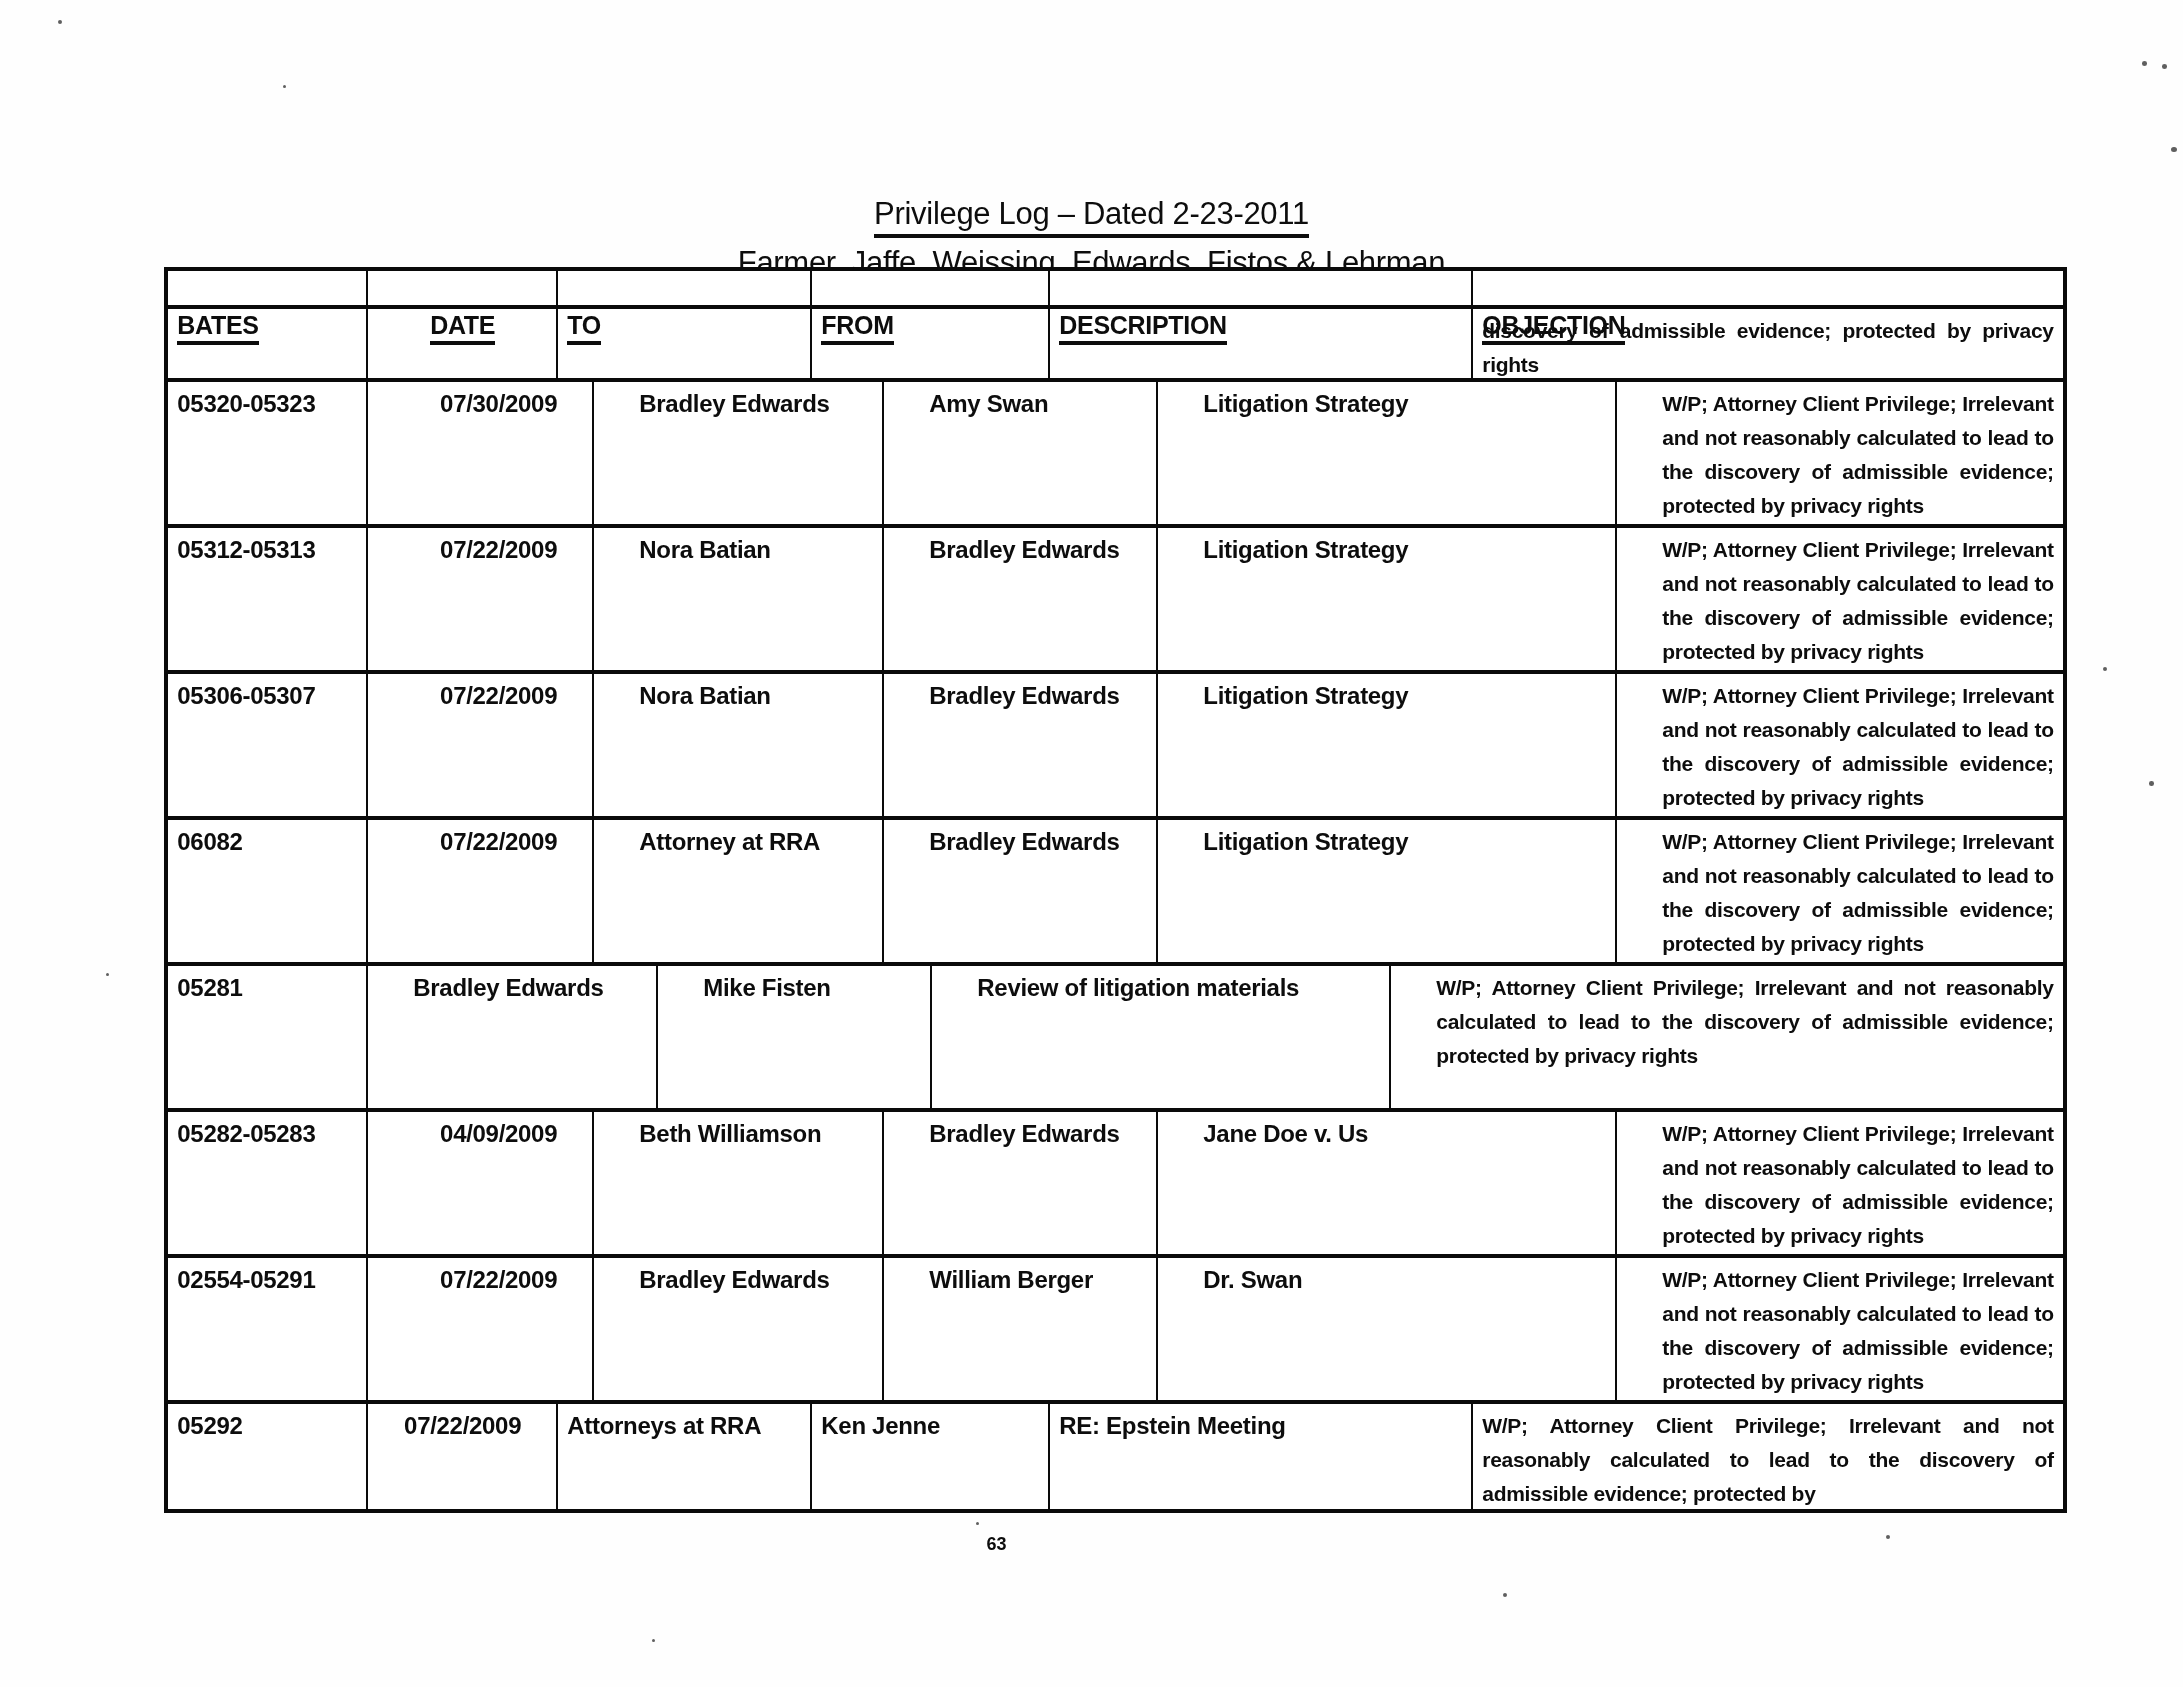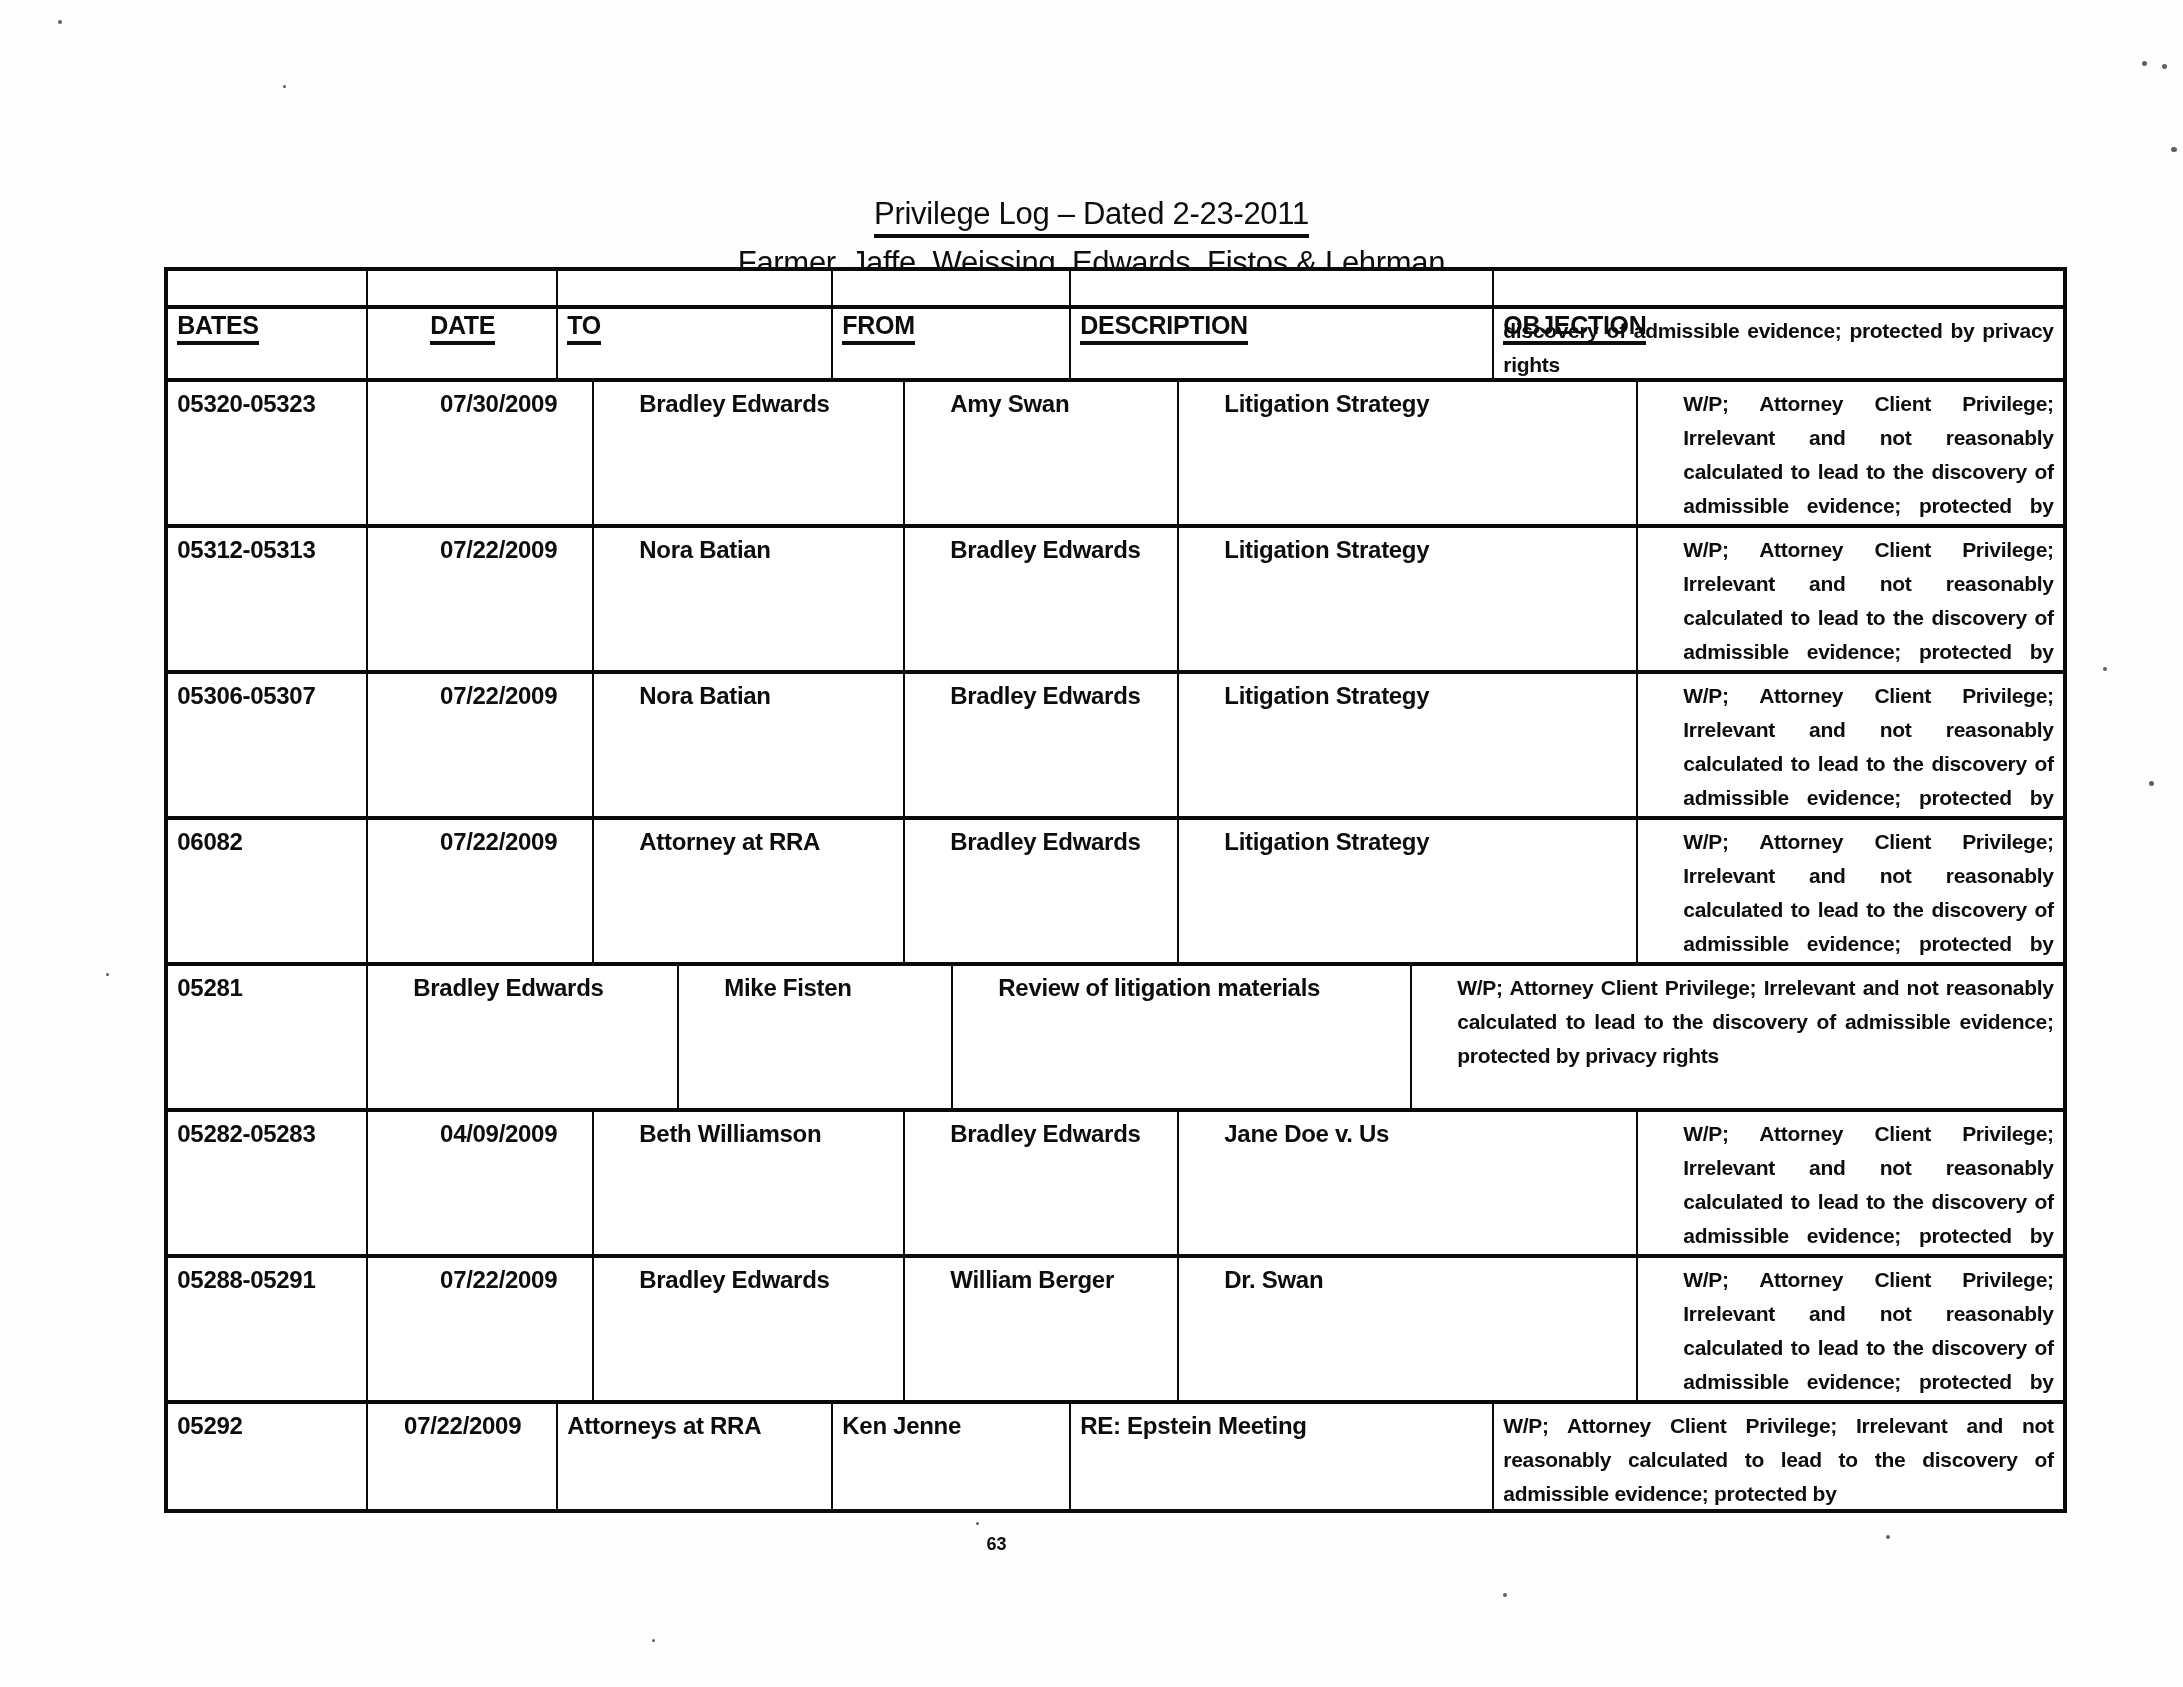--- a/index.html
+++ b/index.html
@@ -59,21 +59,21 @@
   .cell {
     padding: 5.3px 8px 4px 9.3px;
     font-size: 24px;
     font-weight: 700;
     letter-spacing: -0.3px;
     line-height: 34px;
     overflow: hidden;
   }
   .col-0 { width: 200px; border-right: 2.6px solid #0a0a0a; }
   .col-1 { width: 190px; border-right: 2.6px solid #0a0a0a; text-align: center; }
-  .col-2 { width: 275px; border-right: 2.6px solid #0a0a0a; }
+  .col-2 { width: 254px; border-right: 2.6px solid #0a0a0a; }
   .col-3 { width: 238px; border-right: 2.6px solid #0a0a0a; }
   .col-4 { width: 423px; border-right: 2.6px solid #0a0a0a; }
   .col-5 { flex: 1; }
 
   .hcell { padding-top: 2.6px; border-right-color: #0a0a0a; }
   .hlabel {
     display: inline-block;
     font-size: 25px;
     font-weight: 700;
     letter-spacing: -0.3px;
@@ -174,21 +174,21 @@
         </div>
         <div class="trow row-std">
           <div class="cell col-0">05282-05283</div>
           <div class="cell col-1">04/09/2009</div>
           <div class="cell col-2">Beth Williamson</div>
           <div class="cell col-3">Bradley Edwards</div>
           <div class="cell col-4">Jane Doe v. Us</div>
           <div class="cell col-5 obj">W/P; Attorney Client Privilege; Irrelevant and not reasonably calculated to lead to the discovery of admissible evidence; protected by privacy rights</div>
         </div>
         <div class="trow row-std">
-          <div class="cell col-0">05288-05291</div>
+          <div class="cell col-0">02554-05291</div>
           <div class="cell col-1">07/22/2009</div>
           <div class="cell col-2">Bradley Edwards</div>
           <div class="cell col-3">William Berger</div>
           <div class="cell col-4">Dr. Swan</div>
           <div class="cell col-5 obj">W/P; Attorney Client Privilege; Irrelevant and not reasonably calculated to lead to the discovery of admissible evidence; protected by privacy rights</div>
         </div>
         <div class="trow row-last">
           <div class="cell col-0">05292</div>
           <div class="cell col-1">07/22/2009</div>
           <div class="cell col-2">Attorneys at RRA</div>

